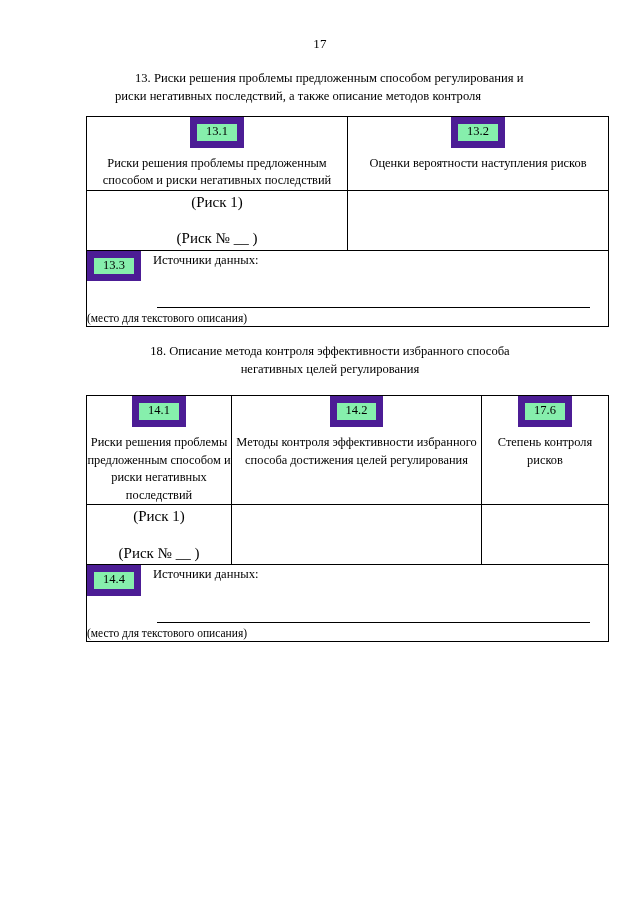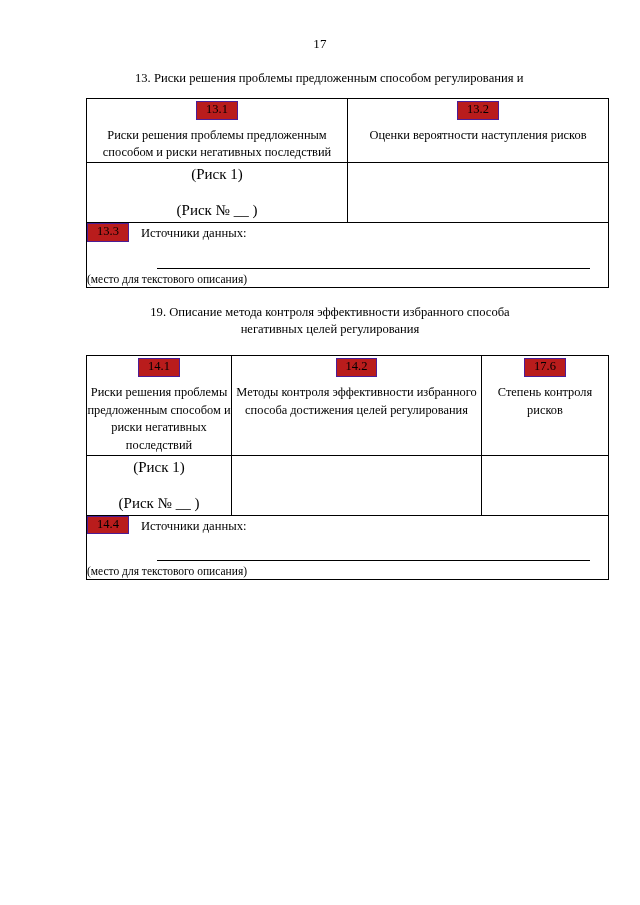--- a/index.html
+++ b/index.html
@@ -63,25 +63,25 @@
     margin-left: 86px;
     table-layout: fixed;
   }
   table.doc-table td {
     border: 1px solid #000000;
     vertical-align: top;
     padding: 0;
   }
   .numbox {
     display: inline-block;
-    border: 1px solid #4c1d95;
+    border: 7px solid #4c1d95;
     padding: 1px 9px 2px 9px;
     font-size: 12.5px;
     line-height: 1.1;
-    background: #b91c1c;
+    background: #86efac;
   }
   .cell-head {
     padding: 7px 6px 10px 6px;
     text-align: center;
   }
   .cell-head .numwrap {
     display: block;
     margin-bottom: 7px;
   }
   .cell-head .htext {
@@ -97,21 +97,21 @@
     line-height: 1.5;
   }
   .risk-cell .r1 { display: block; }
   .risk-cell .r2 { display: block; margin-top: 14px; }
   .empty-cell { }
   .src-cell {
     padding: 6px 8px 10px 8px;
   }
   .src-row {
     display: flex;
-    align-items: flex-end;
+    align-items: flex-start;
     gap: 12px;
   }
   .src-label {
     font-size: 12.6px;
     line-height: 1.2;
     padding-top: 2px;
   }
   .src-line {
     border-bottom: 1px solid #000000;
     margin: 14px 18px 0 70px;
@@ -127,20 +127,21 @@
 </style>
 </head>
 <body>
 
 <div class="page">
 
   <div class="page-number">17</div>
 
   <div class="section-heading heading-13">
     <span class="ln ln1">13. Риски решения проблемы предложенным способом регулирования и</span>
+    <span class="ln ln2">риски негативных последствий, а также описание методов контроля</span>
   </div>
 
   <table class="doc-table">
     <colgroup>
       <col style="width:261px">
       <col style="width:261px">
     </colgroup>
     <tbody>
       <tr>
         <td class="cell-head">
@@ -170,21 +171,21 @@
             <span class="src-label">Источники данных:</span>
           </div>
           <div class="src-line"></div>
           <div class="src-note">(место для текстового описания)</div>
         </td>
       </tr>
     </tbody>
   </table>
 
   <div class="section-heading heading-14">
-    <span class="ln">19. Описание метода контроля эффективности избранного способа</span>
+    <span class="ln">18. Описание метода контроля эффективности избранного способа</span>
     <span class="ln">негативных целей регулирования</span>
   </div>
 
   <div class="spacer-14"></div>
 
   <table class="doc-table">
     <colgroup>
       <col style="width:145px">
       <col style="width:250px">
       <col style="width:127px">

